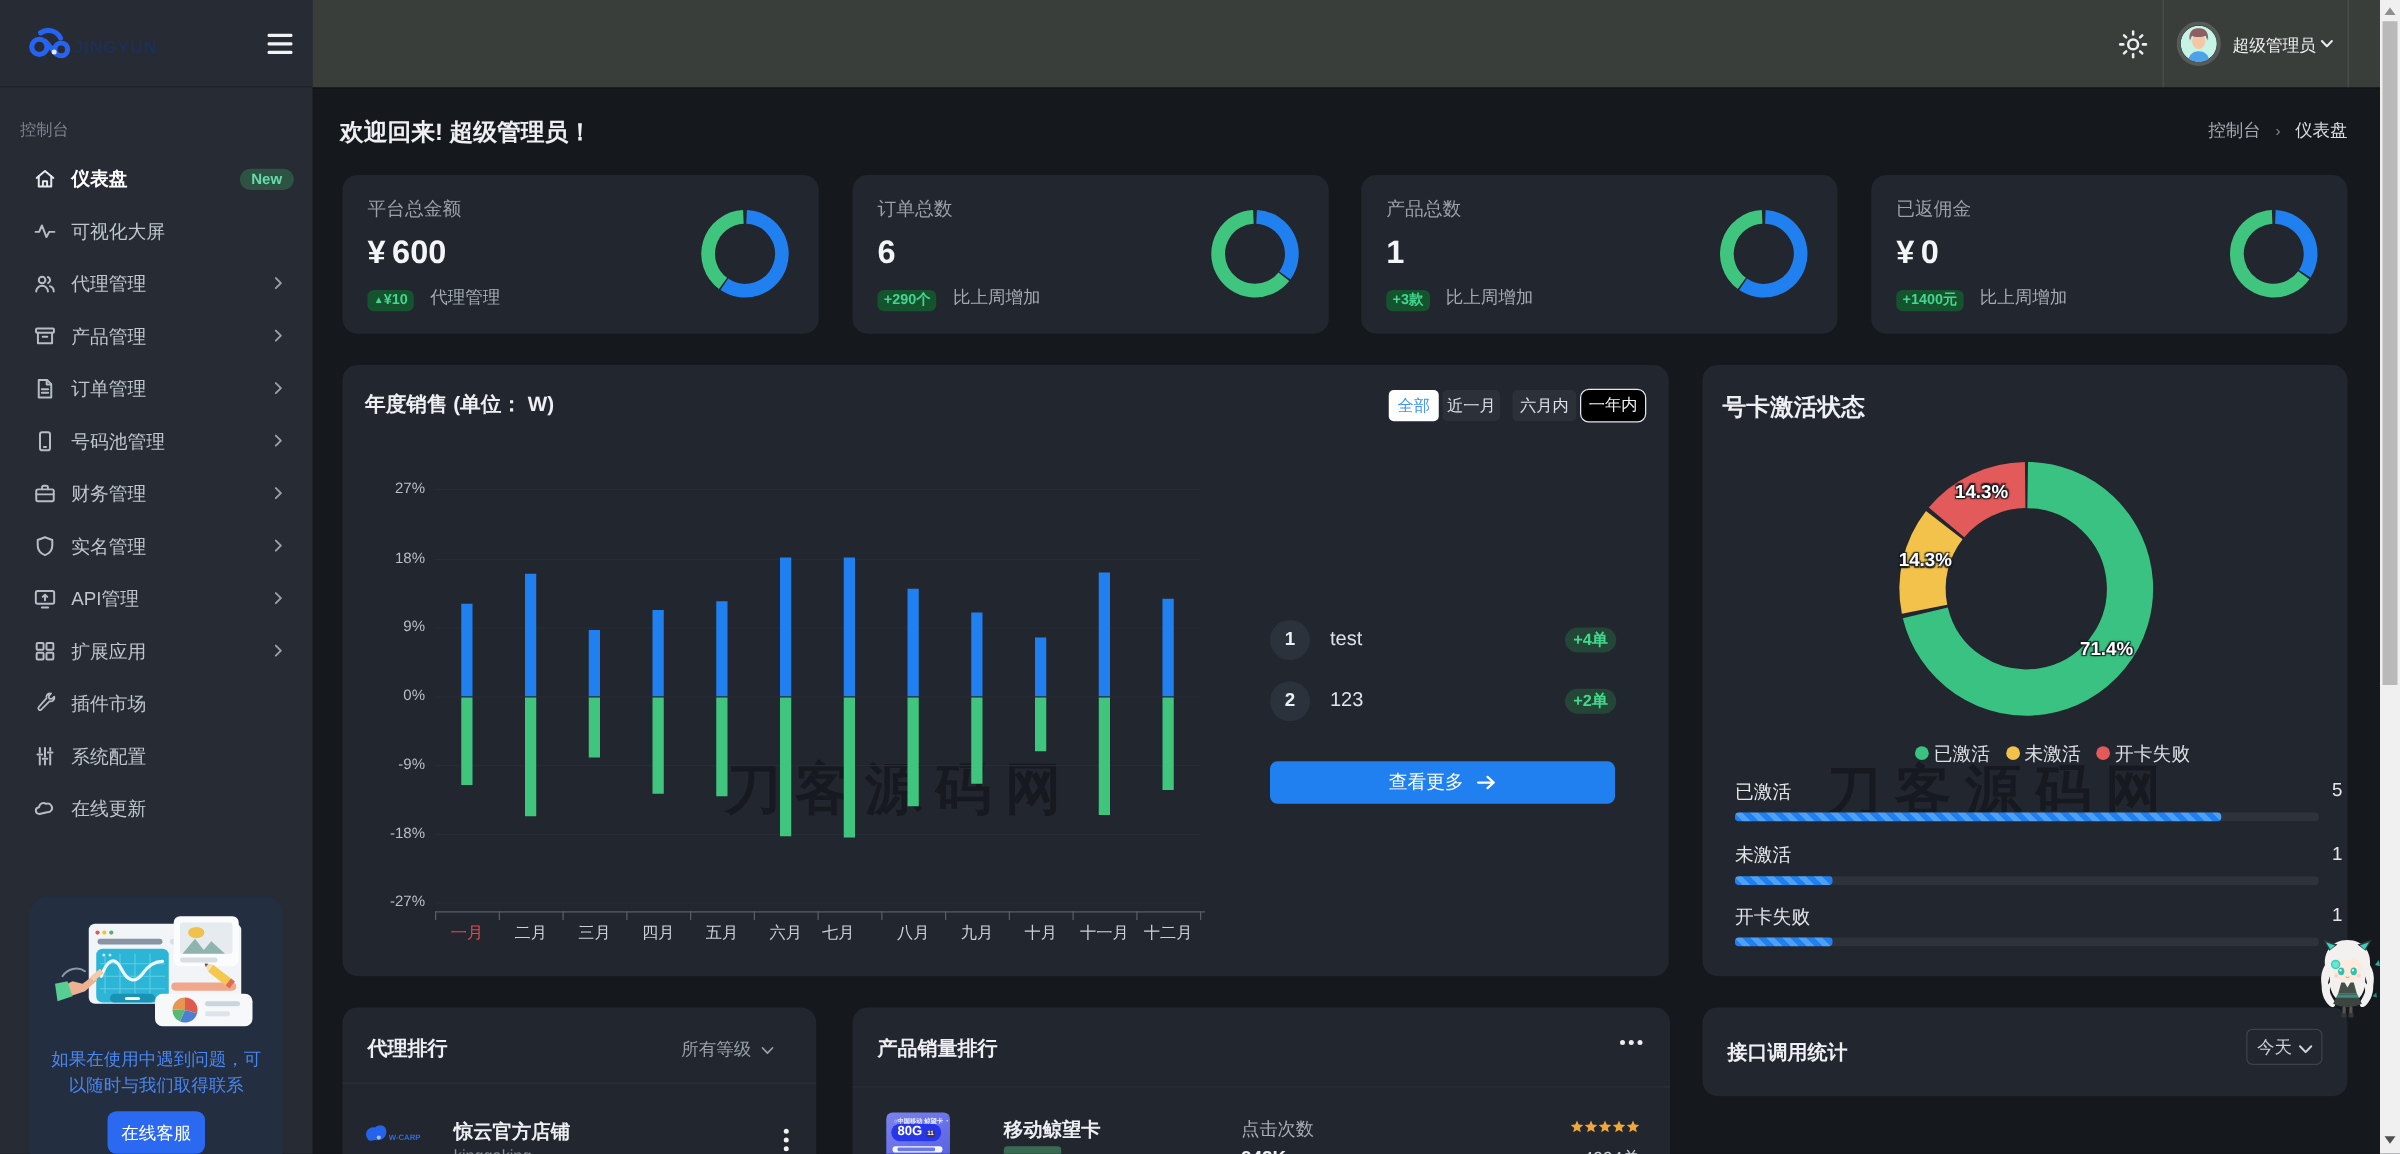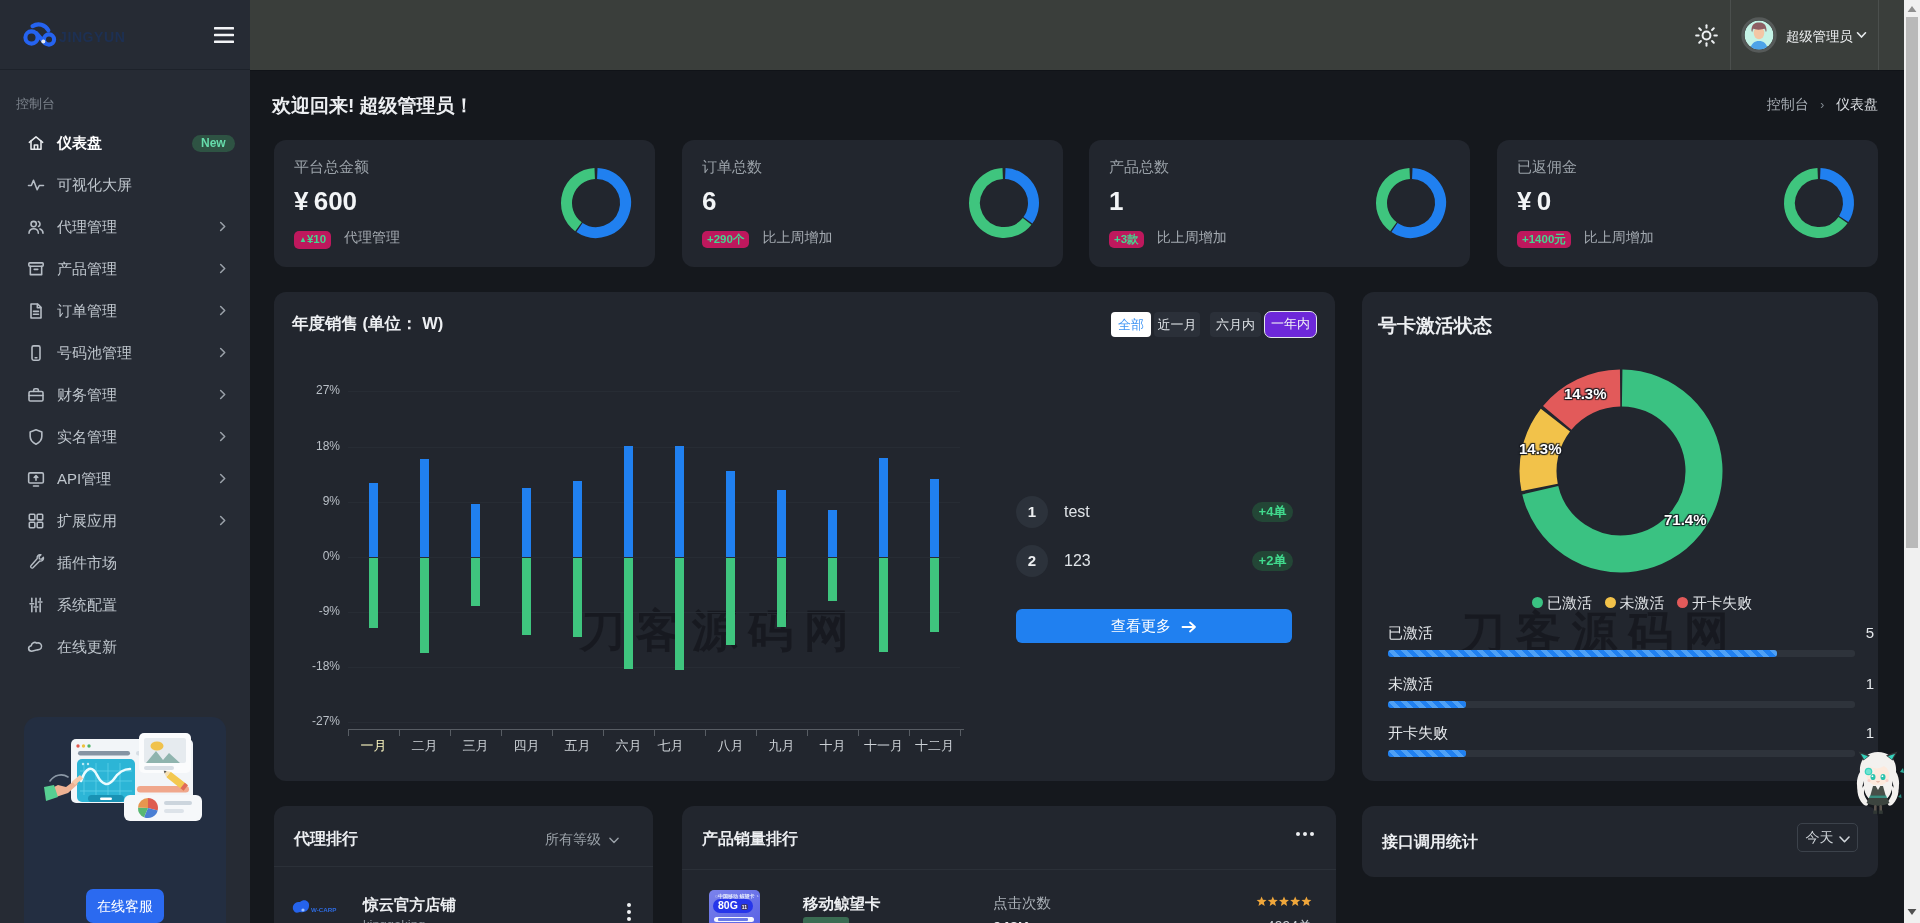--- a/index.html
+++ b/index.html
@@ -1,20 +1,20 @@
 <!DOCTYPE html>
 <html><head><meta charset="utf-8">
 <style>
 *{margin:0;padding:0;box-sizing:border-box;}
 html,body{width:1920px;height:923px;overflow:hidden;background:#15181d;
  font-family:"Liberation Sans",sans-serif;}
 .abs{position:absolute;}
 .card{position:absolute;background:#22262e;border-radius:12px;}
 .ico{stroke:#b6bdc5;fill:none;stroke-width:1.9;stroke-linecap:round;stroke-linejoin:round;}
-.badge{display:inline-block;background:#be185d;color:#45d58f;border-radius:5px;
+.badge{display:inline-block;background:#14532d;color:#45d58f;border-radius:5px;
  font-size:11.5px;font-weight:bold;padding:2.5px 5px;line-height:12px;}
 .menuitem{position:absolute;left:0;width:250px;height:42px;color:#bfc6cd;font-size:15px;}
 .menuitem .mtxt{position:absolute;left:57px;top:12px;}
 .menuitem .micon{position:absolute;left:26px;top:11px;}
 .wmark{position:absolute;color:rgba(10,12,16,0.45);font-size:45px;font-weight:bold;letter-spacing:11px;white-space:nowrap;}
 </style></head>
 <body>
 
 <div class="abs" style="left:0;top:0;width:250px;height:923px;background:#262b34;"></div>
 <svg class="abs" style="left:22px;top:20px;" width="42" height="34" viewBox="0 0 42 34">
@@ -204,20 +204,21 @@
 <path d="M0 0 L-10 -0.5 A10 10 0 0 1 0 -10z" fill="#e8964f"></path>
 </g>
 <rect x="120" y="72" width="28" height="4" rx="2" fill="#ccd5dd"></rect>
 <rect x="120" y="80" width="20" height="4" rx="2" fill="#dde3e9"></rect>
 <path d="M6 52 C10 46 18 44 24 48" stroke="#8b98a6" stroke-width="1.6" fill="none" stroke-linecap="round"></path>
 <path d="M2 62 L14 56 22 58 30 52 34 55 24 64 12 68z" fill="#eeb293"></path>
 <path d="M28 52.5 36 46l3 3.6-8 6.4z" fill="#f5c9a9"></path>
 <path d="M0 58 L10 56 14 68 2 72z" fill="#57cf92"></path>
 </g>
 </svg>
+<div class="abs" style="left:0;top:120px;width:202px;text-align:center;color:#4a86f0;font-size:14px;line-height:21px;">如果在使用中遇到问题，可<br>以随时与我们取得联系</div>
 <div class="abs" style="left:62px;top:172px;width:78px;height:34px;background:#2b6af0;border-radius:7px;color:#fff;font-size:14px;text-align:center;line-height:34px;">在线客服</div>
 </div>
 <div class="abs" style="left:250px;top:0;width:1654px;height:70px;background:#3a3e3b;"></div>
 <svg class="abs" style="left:1695px;top:24px;" width="23" height="23" viewBox="0 0 24 24">
 <g stroke="#eceff1" stroke-width="2.1" fill="none" stroke-linecap="round">
 <circle cx="12" cy="12" r="4.1"></circle>
 <line x1="12" y1="1.2" x2="12" y2="3.8"></line>
       <line x1="12" y1="20.2" x2="12" y2="22.8"></line>
 <line x1="1.2" y1="12" x2="3.8" y2="12"></line>
       <line x1="20.2" y1="12" x2="22.8" y2="12"></line>
@@ -279,21 +280,21 @@
 <div class="abs" style="left:1517px;top:229px;"><span class="badge">+1400元</span><span style="color:#a4aab1;font-size:14px;margin-left:13px;vertical-align:1px;">比上周增加</span></div>
 <svg class="abs" style="left:1777px;top:161px;" width="84" height="84" viewBox="0 0 84 84">
     <path d="M43.29 12.53A29.5 29.5 0 0 1 66.74 58.07" stroke="#2080f0" stroke-width="11" fill="none"></path>
     <path d="M66.02 59.13A29.5 29.5 0 1 1 40.71 12.53" stroke="#3fc57e" stroke-width="11" fill="none"></path>
   </svg>
 <div class="card" style="left:274px;top:292px;width:1061px;height:489px;"></div>
 <div class="abs" style="left:292px;top:313px;font-size:16.5px;font-weight:bold;color:#edeff2;">年度销售 (单位： W)</div>
 <div class="abs" style="left:1111px;top:312px;width:40px;height:25px;background:#ffffff;border-radius:4px;color:#3f95f4;font-size:13px;text-align:center;line-height:25px;">全部</div>
 <div class="abs" style="left:1154px;top:312px;width:46px;height:25px;background:#2b3039;border-radius:4px;color:#dfe3e7;font-size:13px;text-align:center;line-height:25px;">近一月</div>
 <div class="abs" style="left:1210px;top:312px;width:51px;height:25px;background:#2b3039;border-radius:4px;color:#dfe3e7;font-size:13px;text-align:center;line-height:25px;">六月内</div>
-<div class="abs" style="left:1264px;top:311px;width:53px;height:27px;background:#6d28d9;border:1.5px solid #e3e6ea;border-radius:7px;color:#f0f2f4;font-size:13px;text-align:center;line-height:24px;">一年内</div>
+<div class="abs" style="left:1264px;top:311px;width:53px;height:27px;background:#000000;border:1.5px solid #e3e6ea;border-radius:7px;color:#f0f2f4;font-size:13px;text-align:center;line-height:24px;">一年内</div>
 <div class="wmark" style="left:580px;top:601px;">刀客源码网</div>
 <div class="abs" style="left:280px;top:383px;width:60px;text-align:right;font-size:12px;color:#b9bfc6;">27%</div>
 <div class="abs" style="left:348px;top:391px;width:612px;height:1px;background:#272c34;"></div>
 <div class="abs" style="left:280px;top:439px;width:60px;text-align:right;font-size:12px;color:#b9bfc6;">18%</div>
 <div class="abs" style="left:348px;top:447px;width:612px;height:1px;background:#272c34;"></div>
 <div class="abs" style="left:280px;top:494px;width:60px;text-align:right;font-size:12px;color:#b9bfc6;">9%</div>
 <div class="abs" style="left:348px;top:502px;width:612px;height:1px;background:#272c34;"></div>
 <div class="abs" style="left:280px;top:549px;width:60px;text-align:right;font-size:12px;color:#b9bfc6;">0%</div>
 <div class="abs" style="left:348px;top:557px;width:612px;height:1px;background:#272c34;"></div>
 <div class="abs" style="left:280px;top:604px;width:60px;text-align:right;font-size:12px;color:#b9bfc6;">-9%</div>
@@ -309,21 +310,21 @@
 <div class="abs" style="left:501px;top:729px;width:1px;height:7px;background:#585d64;"></div>
 <div class="abs" style="left:552px;top:729px;width:1px;height:7px;background:#585d64;"></div>
 <div class="abs" style="left:603px;top:729px;width:1px;height:7px;background:#585d64;"></div>
 <div class="abs" style="left:654px;top:729px;width:1px;height:7px;background:#585d64;"></div>
 <div class="abs" style="left:705px;top:729px;width:1px;height:7px;background:#585d64;"></div>
 <div class="abs" style="left:756px;top:729px;width:1px;height:7px;background:#585d64;"></div>
 <div class="abs" style="left:807px;top:729px;width:1px;height:7px;background:#585d64;"></div>
 <div class="abs" style="left:858px;top:729px;width:1px;height:7px;background:#585d64;"></div>
 <div class="abs" style="left:909px;top:729px;width:1px;height:7px;background:#585d64;"></div>
 <div class="abs" style="left:960px;top:729px;width:1px;height:7px;background:#585d64;"></div>
-<div class="abs" style="left:351.5px;top:737px;width:44px;text-align:center;font-size:13px;color:#fef9c3;">一月</div>
+<div class="abs" style="left:351.5px;top:737px;width:44px;text-align:center;font-size:13px;color:#ef4444;">一月</div>
 <div class="abs" style="left:369.0px;top:483px;width:9px;height:74px;background:#2080f0;"></div>
 <div class="abs" style="left:369.0px;top:558px;width:9px;height:70px;background:#3fc57e;"></div>
 <div class="abs" style="left:402.5px;top:737px;width:44px;text-align:center;font-size:13px;color:#ccd1d6;">二月</div>
 <div class="abs" style="left:420.0px;top:459px;width:9px;height:98px;background:#2080f0;"></div>
 <div class="abs" style="left:420.0px;top:558px;width:9px;height:95px;background:#3fc57e;"></div>
 <div class="abs" style="left:453.5px;top:737px;width:44px;text-align:center;font-size:13px;color:#ccd1d6;">三月</div>
 <div class="abs" style="left:471.0px;top:504px;width:9px;height:53px;background:#2080f0;"></div>
 <div class="abs" style="left:471.0px;top:558px;width:9px;height:48px;background:#3fc57e;"></div>
 <div class="abs" style="left:504.5px;top:737px;width:44px;text-align:center;font-size:13px;color:#ccd1d6;">四月</div>
 <div class="abs" style="left:522.0px;top:488px;width:9px;height:69px;background:#2080f0;"></div>

